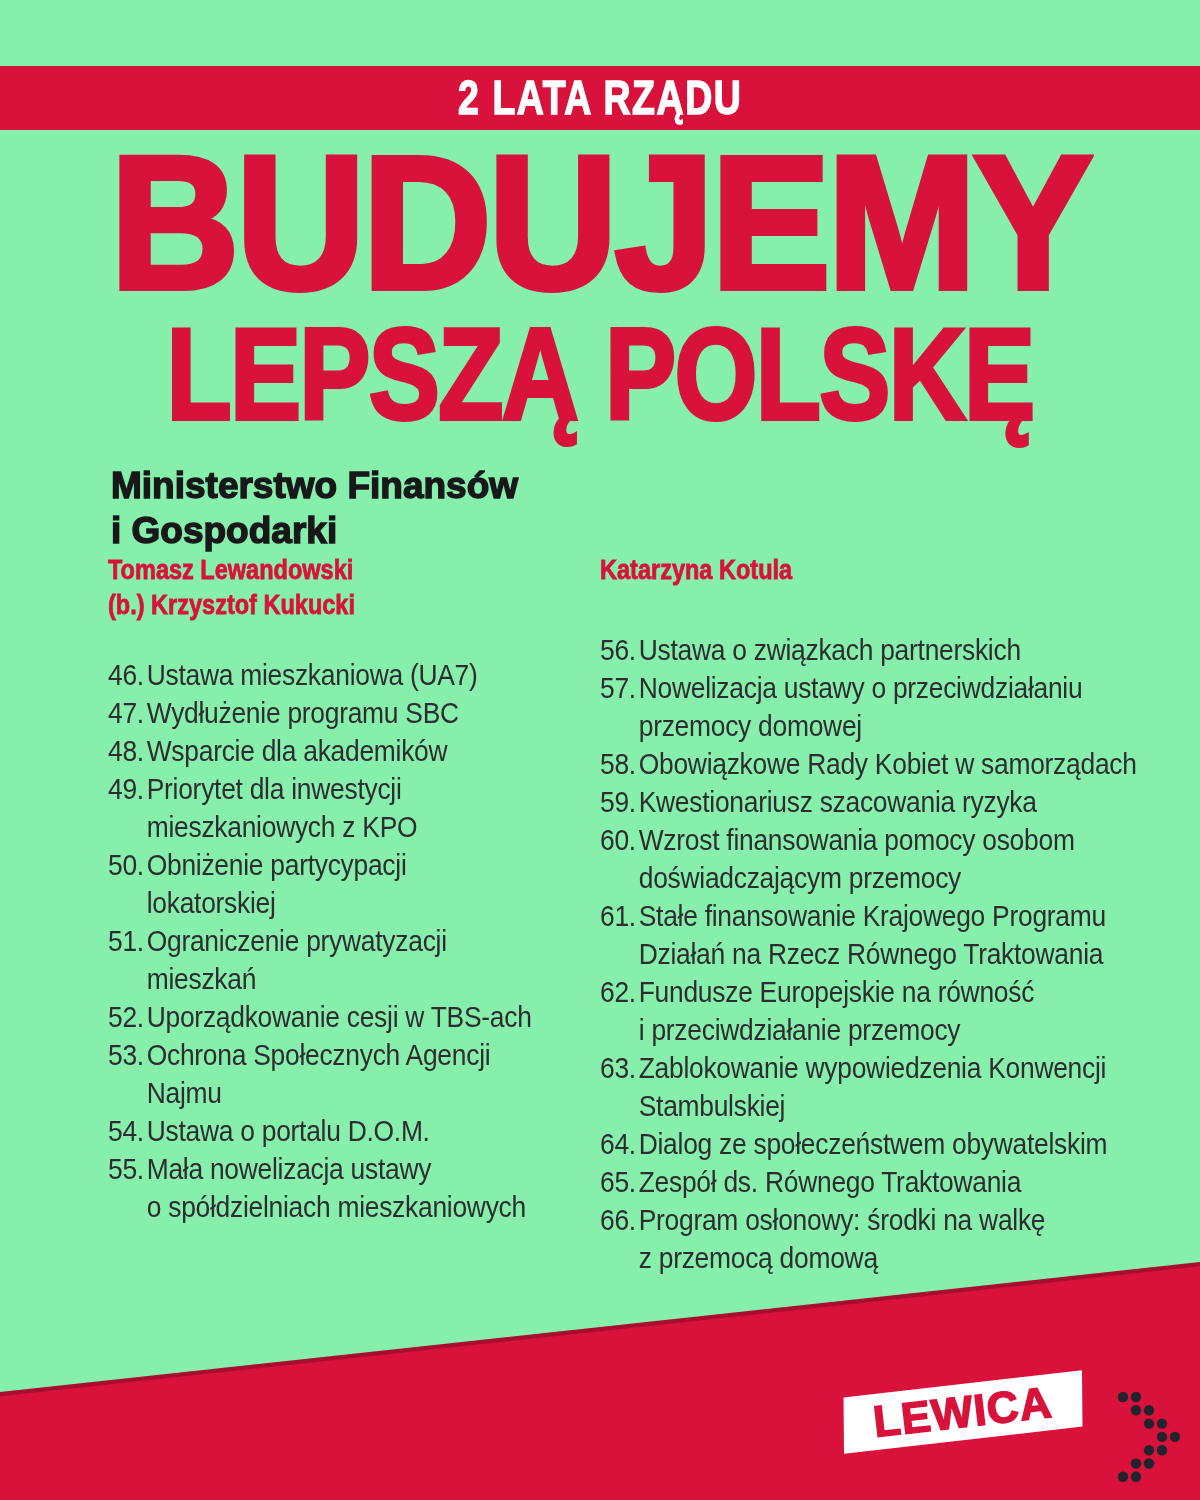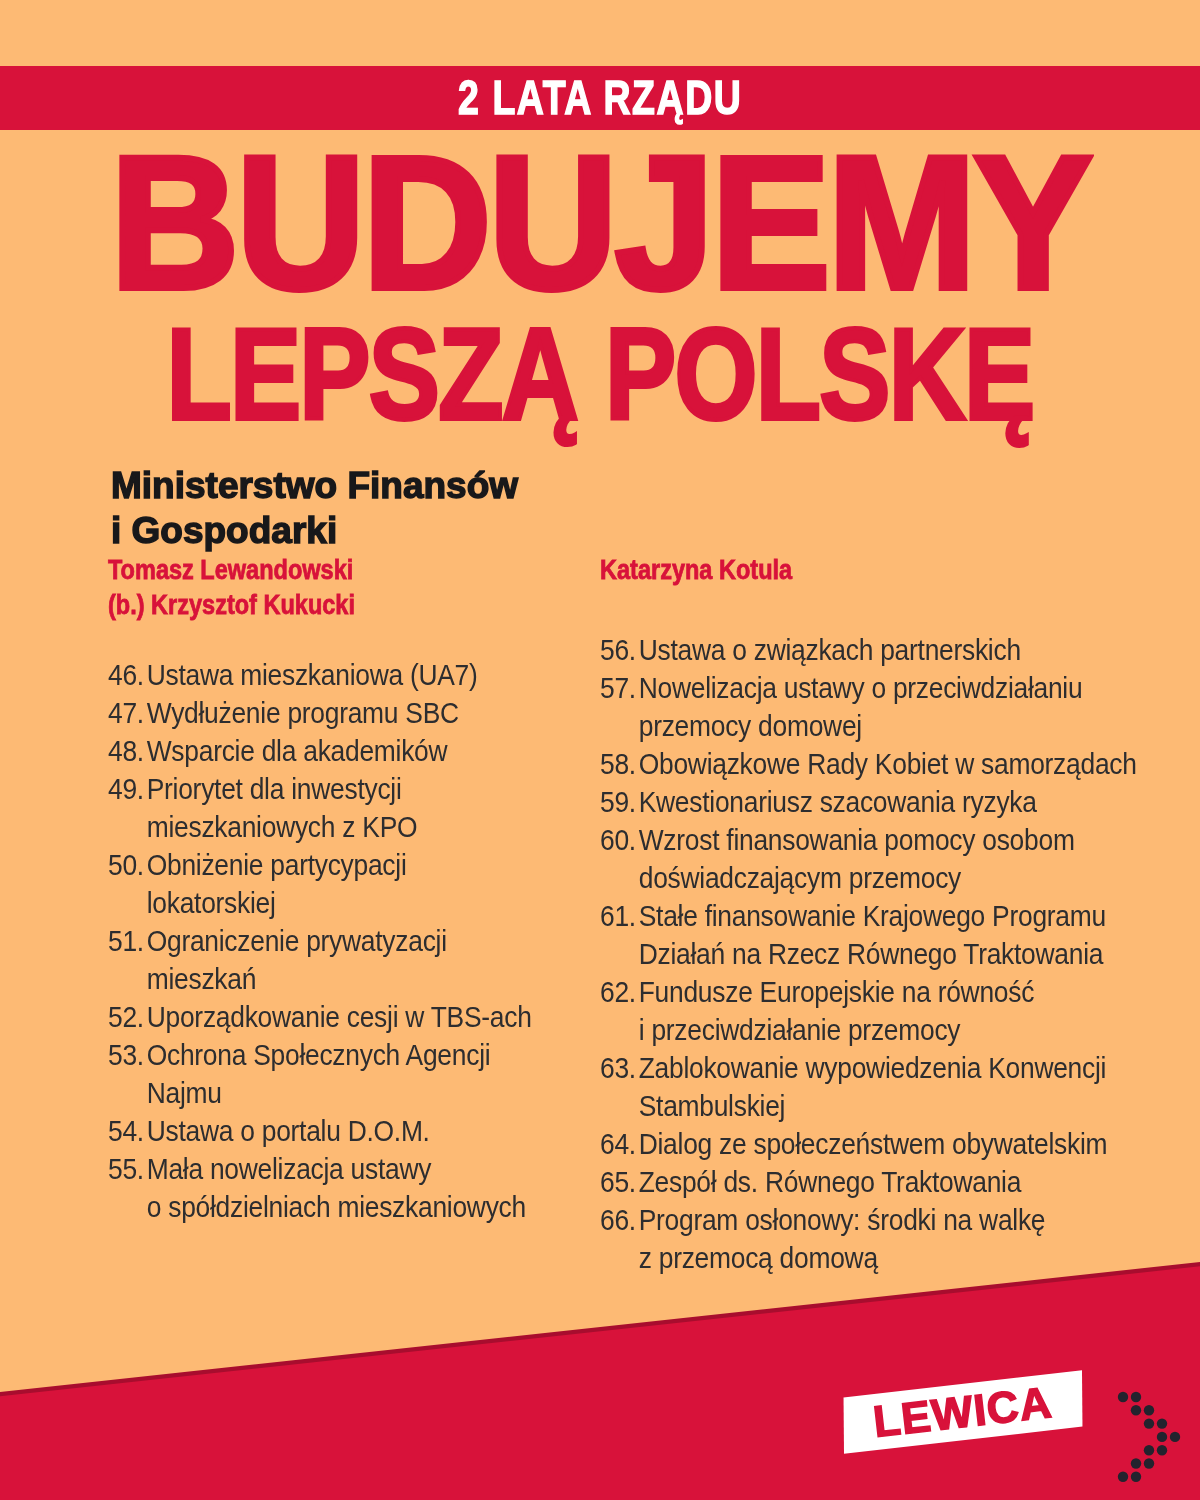--- a/index.html
+++ b/index.html
@@ -1,18 +1,18 @@
 <!DOCTYPE html>
 <html><head>
 <meta charset="utf-8">
 <style>
   html,body{margin:0;padding:0;}
   body{width:1200px;height:1500px;background:#ffffff;overflow:hidden;
        font-family:"Liberation Sans", sans-serif;}
-  .page{position:relative;width:1200px;height:1500px;background:#fdba74;}
+  .page{position:relative;width:1200px;height:1500px;background:#86efac;}
 
   
   .banner{position:absolute;left:0;top:66px;width:1200px;height:64px;background:#d8123a;
           display:flex;align-items:center;justify-content:center;}
   .banner-text{color:#ffffff;font-weight:bold;font-size:48px;line-height:64px;
                letter-spacing:2px;transform:scaleX(0.78);transform-origin:center;
                -webkit-text-stroke:1.5px #ffffff;white-space:nowrap;}
 
   
   .title-line{position:absolute;left:0;width:1200px;text-align:center;color:#d8123a;

